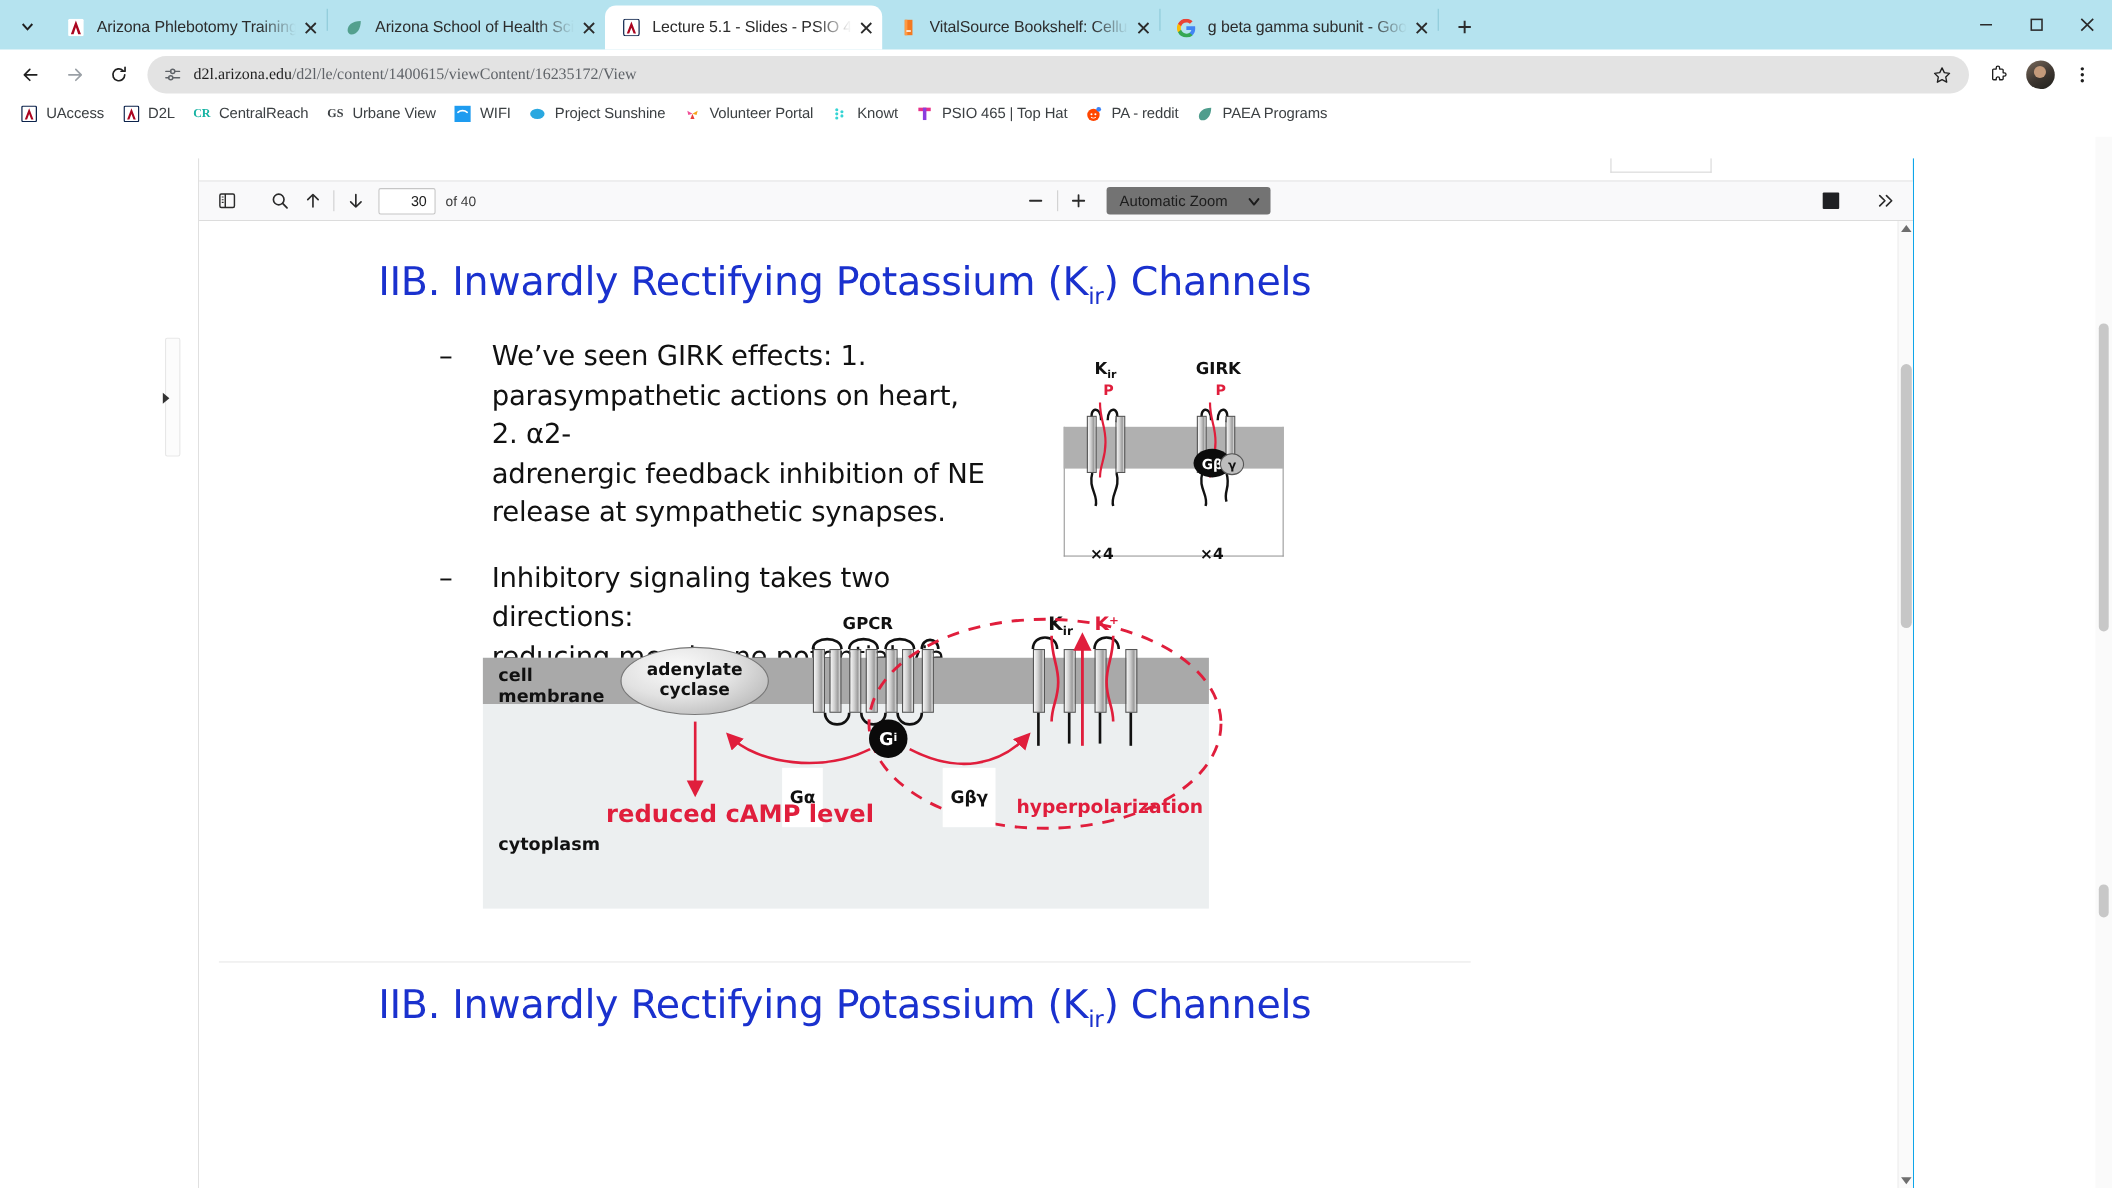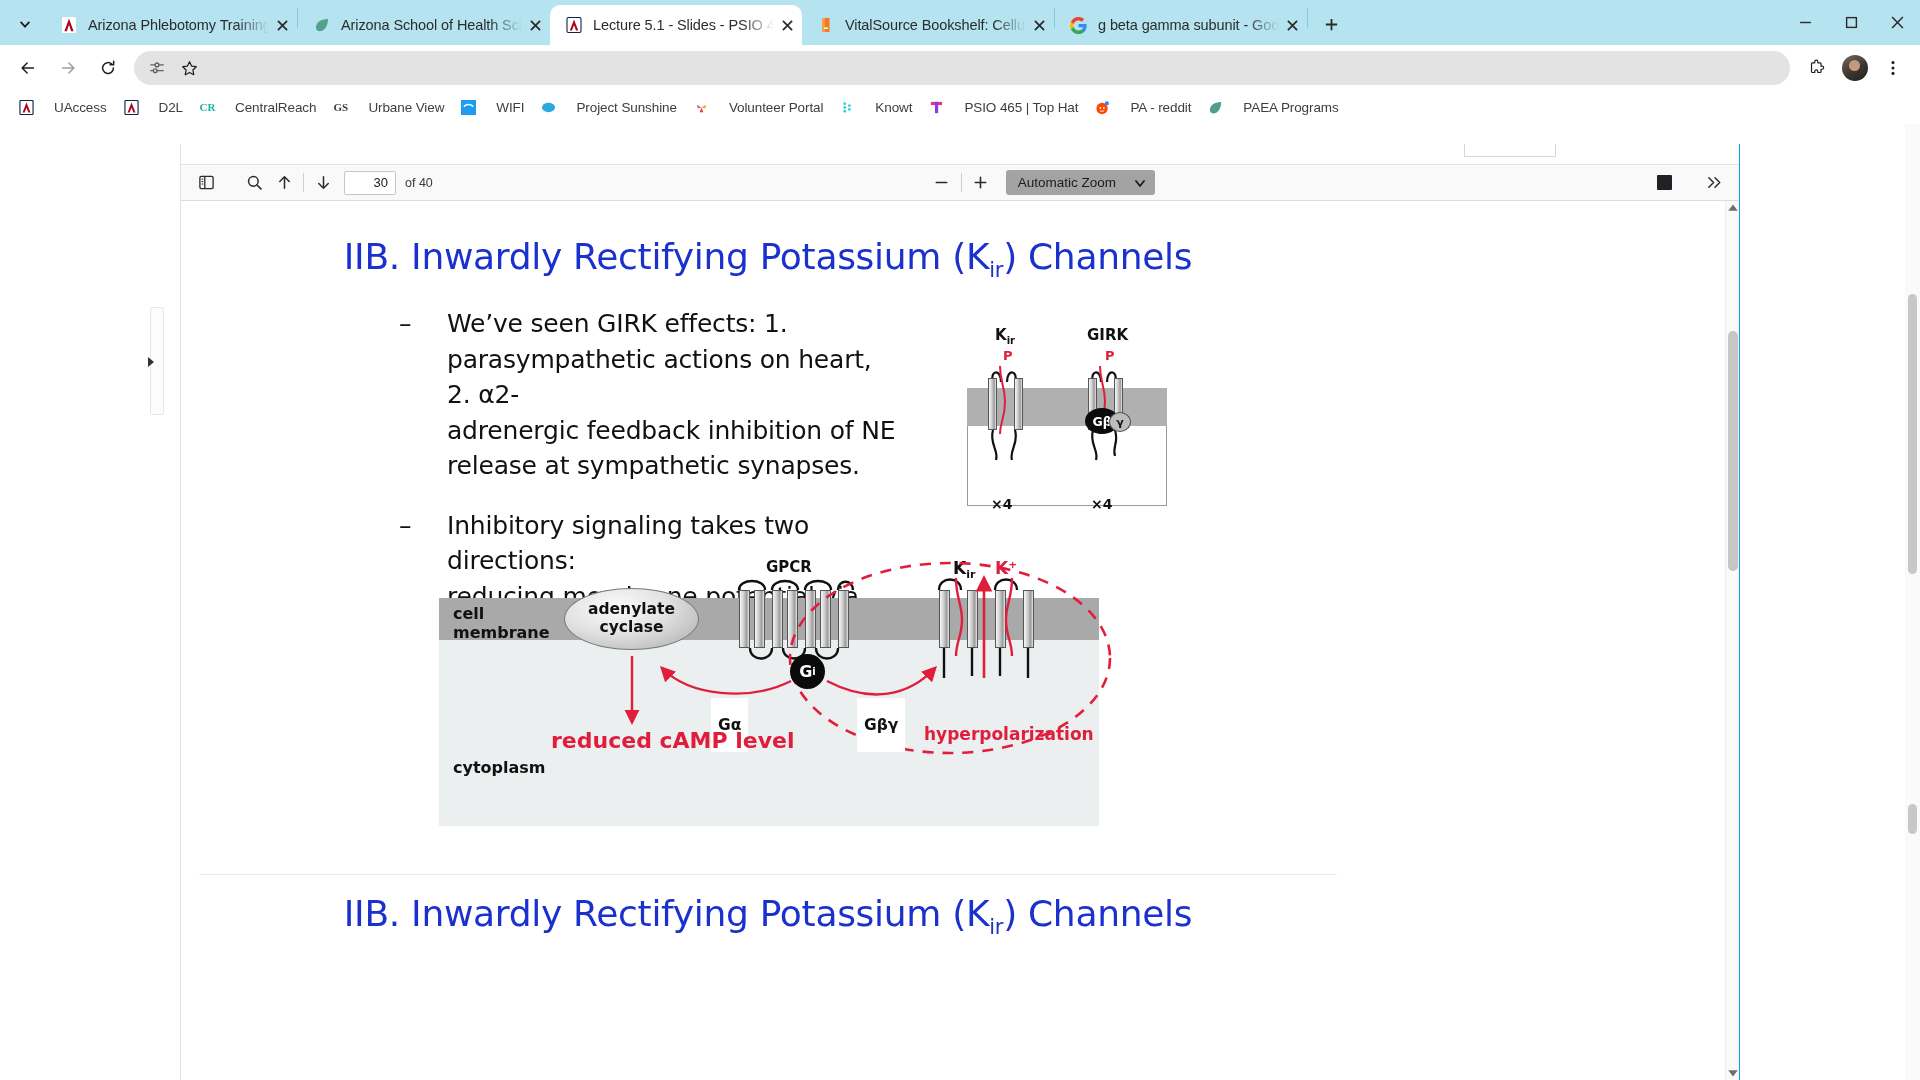--- a/index.html
+++ b/index.html
@@ -123,21 +123,21 @@
   .avatar::after {
     content: ""; position: absolute; width: 11px; height: 11px; border-radius: 50%;
     background: #c49a7a; top: 5px; left: 7px;
   }
 
   
   .bookmarks {
     height: 33px; background: #ffffff; display: flex; align-items: center;
     padding-left: 10px; flex: none;
   }
-  .bm { display: flex; align-items: center; height: 26px; padding: 0 8px; border-radius: 6px; flex: none; gap: 12px; }
+  .bm { display: flex; align-items: flex-start; height: 26px; padding: 0 8px; border-radius: 6px; flex: none; }
   .bm .bmico {
     width: 17px; height: 17px; margin-right: 7px; flex: none;
     display: flex; align-items: center; justify-content: center;
     font-size: 11px; line-height: 1; font-weight: bold;
   }
   .bm .bmlbl { font-size: 13.5px; color: #3c4043; white-space: nowrap; letter-spacing: -0.1px; }
 
   
   .pagearea {
     flex: 1; background: #ffffff; position: relative; overflow: hidden;
@@ -161,21 +161,21 @@
   .pt-div { width: 1px; height: 19px; background: #cfcfcf; margin: 0 4px; flex: none; }
   .pageinput {
     width: 52px; height: 24px; border: 1px solid #c6c6c6; border-radius: 2px;
     background: #fff; text-align: right; padding-right: 7px;
     font-size: 13px; color: #202020; line-height: 22px; flex: none;
     margin-left: 6px;
   }
   .pagetotal { font-size: 12.5px; color: #3a3a3a; margin-left: 9px; flex: none; }
   .pt-spacer { flex: 1; }
   .zoomsel {
-    height: 25px; background: #a3a3a3; border: none; border-radius: 3px;
+    height: 25px; background: #737373; border: none; border-radius: 3px;
     display: flex; align-items: center; padding: 0 9px 0 12px;
     font-size: 13.5px; color: #1c1c1c; flex: none; margin-left: 10px;
     min-width: 146px; justify-content: space-between;
   }
   .zoomsel svg { width: 12px; height: 12px; margin-left: 18px; }
   .pt-right { display: flex; align-items: center; }
   .stopbtn { width: 15px; height: 15px; background: #202124; border-radius: 1px; }
 
   .pdfviewport {
     position: absolute; left: 0; top: 57px; right: 0; bottom: 0;
@@ -461,20 +461,23 @@
         </svg>
     </div>
 
     <div class="omnibox">
       <span class="omni-site">
         <svg viewBox="0 0 18 18">
           <path d="M2 5.5 H7 M11 5.5 H16 M2 12 H5 M9 12 H16" stroke="#5f6368" stroke-width="1.5" fill="none" stroke-linecap="round"></path>
           <circle cx="9" cy="5.5" r="2.1" fill="none" stroke="#5f6368" stroke-width="1.5"></circle>
           <circle cx="7" cy="12" r="2.1" fill="none" stroke="#5f6368" stroke-width="1.5"></circle>
         </svg>
+      </span>
+      <span class="omni-url">
+        <span class="host">d2l.arizona.edu</span><span class="path">/d2l/le/content/1400615/viewContent/16235172/View</span>
       </span>
       <span class="omni-star">
         <svg viewBox="0 0 18 18">
             <path d="M9 1.8 L11.2 6.4 L16.2 7.1 L12.6 10.6 L13.5 15.6 L9 13.2 L4.5 15.6 L5.4 10.6 L1.8 7.1 L6.8 6.4 Z" fill="none" stroke="#1f1f1f" stroke-width="1.3" stroke-linejoin="round"></path>
           </svg>
       </span>
     </div>
 
     <div class="tbicon">
       <svg viewBox="0 0 20 20">

